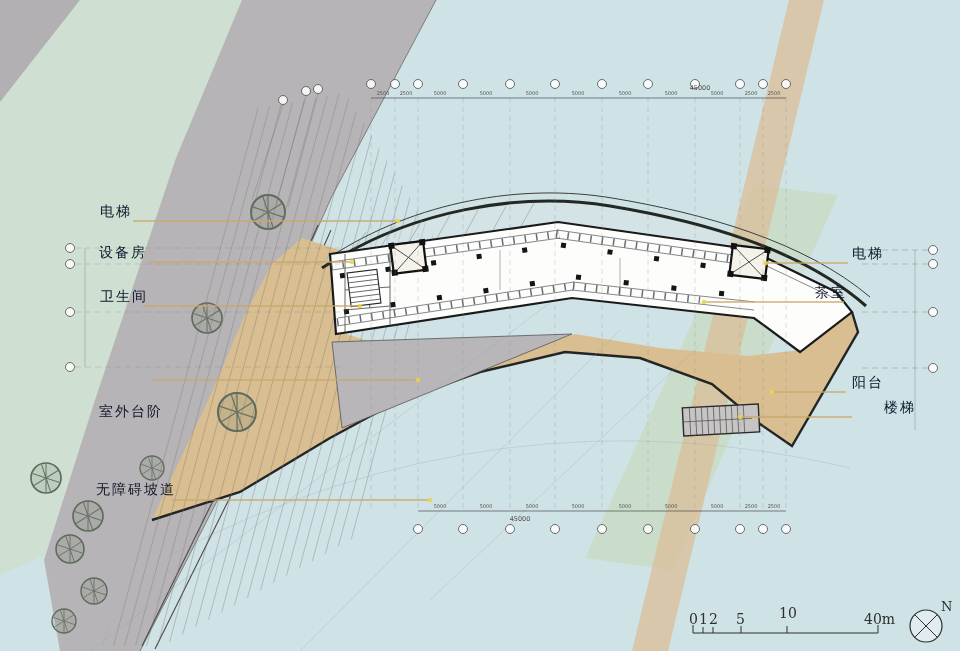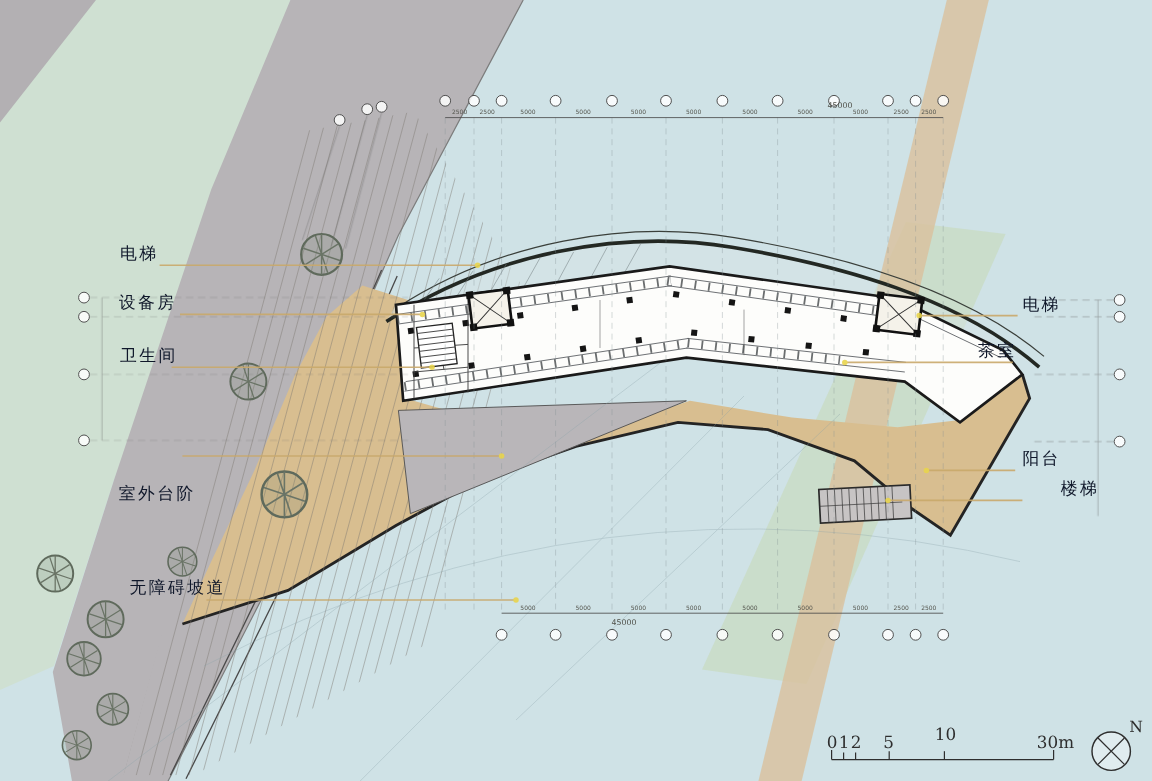--- a/index.html
+++ b/index.html
@@ -347,28 +347,28 @@
     <circle cx="926" cy="626" r="16" fill="rgba(255,255,255,0.35)" stroke="#2e2e2e" stroke-width="1.2"></circle>
     <line x1="915" y1="615" x2="937" y2="637" stroke="#2e2e2e" stroke-width="1"></line>
     <line x1="937" y1="615" x2="915" y2="637" stroke="#2e2e2e" stroke-width="1"></line>
   </g>
 </svg>
 
 <div class="lbl" style="left:100px;top:203px;">电梯</div>
 <div class="lbl" style="left:99px;top:244px;text-align:center;">设备房</div>
 <div class="lbl" style="left:100px;top:288px;">卫生间</div>
 <div class="lbl" style="left:99px;top:371px;margin-top:32px;">室外台阶</div>
-<div class="lbl" style="left:96px;top:481px;margin-left:12px;">无障碍坡道</div>
+<div class="lbl" style="left:96px;top:481px;">无障碍坡道</div>
 <div class="lbl" style="left:852px;top:245px;">电梯</div>
 <div class="lbl" style="left:815px;top:284px;">茶室</div>
 <div class="lbl" style="left:852px;top:374px;">阳台</div>
 <div class="lbl" style="left:884px;top:399px;">楼梯</div>
 
 <div class="scalenum" style="left:689px;top:611px;">0</div>
 <div class="scalenum" style="left:699px;top:611px;">1</div>
 <div class="scalenum" style="left:709px;top:611px;">2</div>
 <div class="scalenum" style="left:736px;top:611px;">5</div>
 <div class="scalenum" style="left:779px;top:605px;">10</div>
-<div class="scalenum" style="left:864px;top:611px;">30m</div>
+<div class="scalenum" style="left:864px;top:611px;">40m</div>
 
 <div class="north-n" style="left:941px;top:599px;">N</div>
 
 </div>
 
 </body></html>

